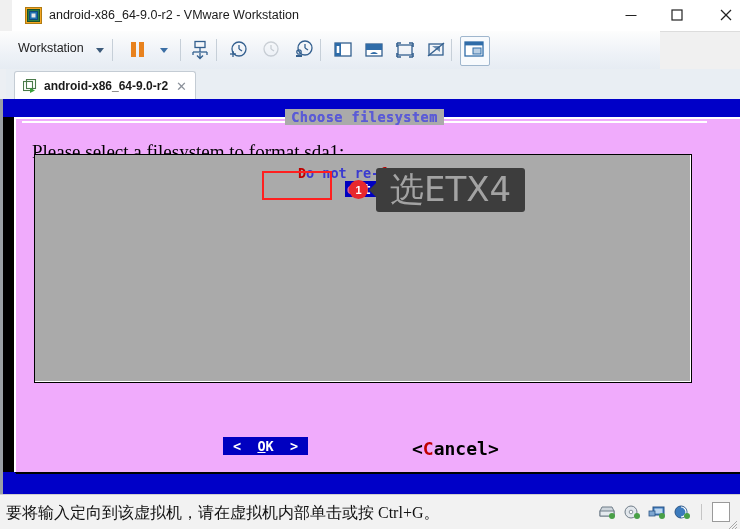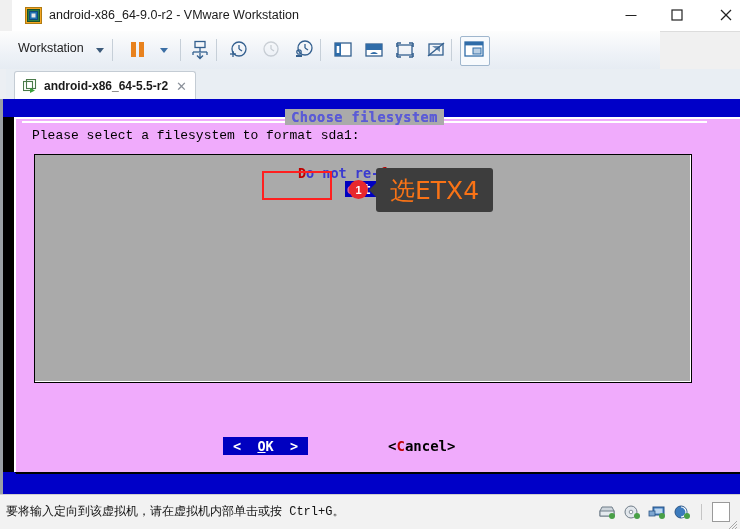--- a/index.html
+++ b/index.html
@@ -61,63 +61,63 @@
   .dlg{position:absolute;left:14px;top:18px;width:697px;height:353px;
     background:#f0abfc;
     box-shadow: 1px 1px 0 0 #000, 2px 2px 0 0 #000;
     border-top:2px solid #ffffff;border-left:2px solid #ffffff;
     font-family:"DejaVu Sans Mono","Liberation Mono",monospace;padding-left:48px;}
   .dlg-toprule{position:absolute;left:6px;top:2px;width:685px;height:2px;background:#ffffff;}
   .dlg-title{position:absolute;top:-10px;left:0;width:697px;text-align:center;
     font-size:13.5px;color:#5b5bd6;font-weight:bold;letter-spacing:0.5px;
     font-family:"DejaVu Sans Mono","Liberation Mono",monospace;
     text-shadow:0 0 0 #5b5bd6;}
-  .dlg-prompt{position:absolute;left:16px;top:9px;font-size:13px;color:#000000;
-    font-family:Liberation Mono, monospace;white-space:nowrap;}
+  .dlg-prompt{position:absolute;left:16px;top:22px;font-size:19px;color:#000000;
+    font-family:Liberation Serif, serif;white-space:nowrap;}
   .listbox{position:absolute;left:18px;top:35px;width:656px;height:227px;
     background:#aaaaaa;border:1px solid #000000;
     box-shadow: inset -1px -1px 0 0 #ffffff;}
   .list-items{position:absolute;left:0;top:8px;width:656px;text-align:center;}
   .li{font-size:13.5px;line-height:16px;color:#3a3ad0;font-weight:bold;
     font-family:"DejaVu Sans Mono","Liberation Mono",monospace;white-space:pre;}
   .li .hk{color:#c00000;}
   .li.sel{display:inline-block;background:#0000c0;color:#ffffff;padding:0 2px;}
   .li.sel .hk{color:#d05a9a;}
   .li-row{height:16px;}
 
   .btnrow{position:absolute;left:0;top:318px;width:697px;height:20px;}
   .btn-ok{position:absolute;left:207px;top:0;background:#0000c0;color:#ffffff;
     font-size:13.5px;font-weight:bold;padding:1px 10px;white-space:pre;
     font-family:"DejaVu Sans Mono","Liberation Mono",monospace;}
   .btn-ok u{text-decoration:underline;}
-  .btn-cancel{position:absolute;left:372px;top:1px;color:#000000;font-size:14px;
+  .btn-cancel{position:absolute;left:396px;top:1px;color:#000000;font-size:18px;
     font-weight:bold;white-space:pre;
     font-family:"DejaVu Sans Mono","Liberation Mono",monospace;}
   .btn-cancel .hk{color:#c00000;}
 
   
   .anno-rect{position:absolute;left:262px;top:171px;width:70px;height:29px;
     border:2px solid #ff2020;box-sizing:border-box;}
   .anno-badge{position:absolute;left:349px;top:180px;width:19px;height:19px;
     border-radius:50%;background:#e8282d;color:#ffffff;font-size:11px;
     font-weight:bold;display:flex;align-items:center;justify-content:center;
     font-family:"Liberation Sans",sans-serif;}
   .anno-tip{position:absolute;left:376px;top:168px;height:44px;
-    background:#3d3d3d;color:#f97316;border-radius:3px;
+    background:#3d3d3d;color:#a3a3a3;border-radius:3px;
     display:flex;align-items:center;padding:0 14px;
-    font-size:25px;font-family:"DejaVu Sans",sans-serif;white-space:nowrap;}
+    font-size:34px;font-family:"DejaVu Sans",sans-serif;white-space:nowrap;}
   .anno-tip:before{content:"";position:absolute;left:-7px;top:15px;
     border-top:7px solid transparent;border-bottom:7px solid transparent;
     border-right:7px solid #3d3d3d;}
 
   
   .statusbar{position:absolute;left:0;top:494px;width:740px;height:35px;
     background:#f2f2f2;border-top:1px solid #cfcfcf;}
-  .sb-text{position:absolute;left:6px;top:8px;font-size:12px;color:#111;
-    font-family:Liberation Mono, monospace;white-space:nowrap;}
+  .sb-text{position:absolute;left:6px;top:8px;font-size:16px;color:#111;
+    font-family:Liberation Serif, serif;white-space:nowrap;}
   .sb-icons{position:absolute;right:10px;top:5px;height:24px;display:flex;
     align-items:center;gap:7px;}
   .sb-icons .sicon{width:18px;height:16px;position:relative;}
   .sb-sep{width:1px;height:16px;background:#c5c5c5;margin:0 3px;}
   .sb-note{width:16px;height:18px;background:#ffffff;border:1px solid #9a9a9a;}
   .sb-grip{position:absolute;right:2px;bottom:2px;width:12px;height:12px;}
   .scrollstub{position:absolute;left:0;top:69px;width:6px;height:425px;background:#eceff3;}
 </style>
 </head>
 <body>
@@ -250,21 +250,21 @@
 
   <div class="tabstrip">
     <div class="vtab">
       <span class="vtab-icon">
         <svg width="15" height="15" viewBox="0 0 15 15">
           <rect x="0.5" y="2.5" width="9" height="9" fill="#ffffff" stroke="#4a7a4a" stroke-width="1.1"></rect>
           <rect x="3.5" y="0.5" width="9" height="9" fill="none" stroke="#4a7a4a" stroke-width="1.1"></rect>
           <path d="M7 9 L12 11.5 L7 14 Z" fill="#3c9f3c"></path>
         </svg>
       </span>
-      <span class="vtab-label">android-x86_64-5.5-r2</span>
+      <span class="vtab-label">android-x86_64-9.0-r2</span>
       <span class="vtab-close">✕</span>
     </div>
   </div>
 
   <div class="scrollstub"></div>
 
   <div class="console">
     <div class="console-frame"></div>
     <div class="blue-top"></div>
     <div class="blue-bot"></div>

